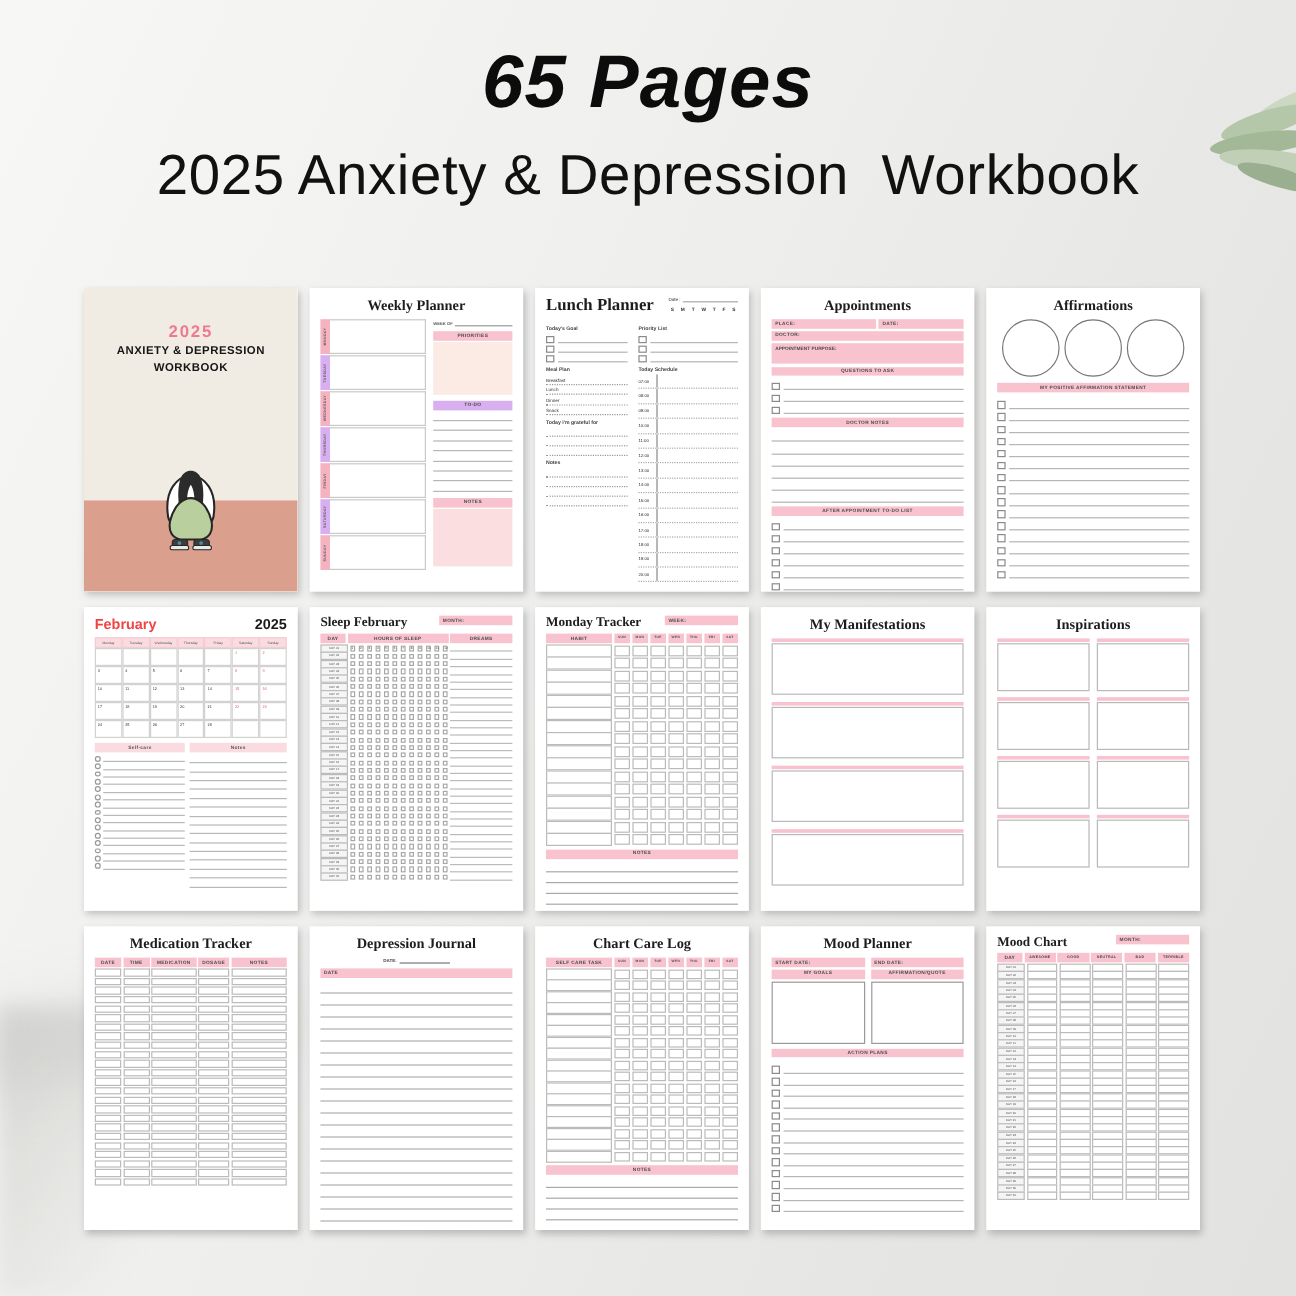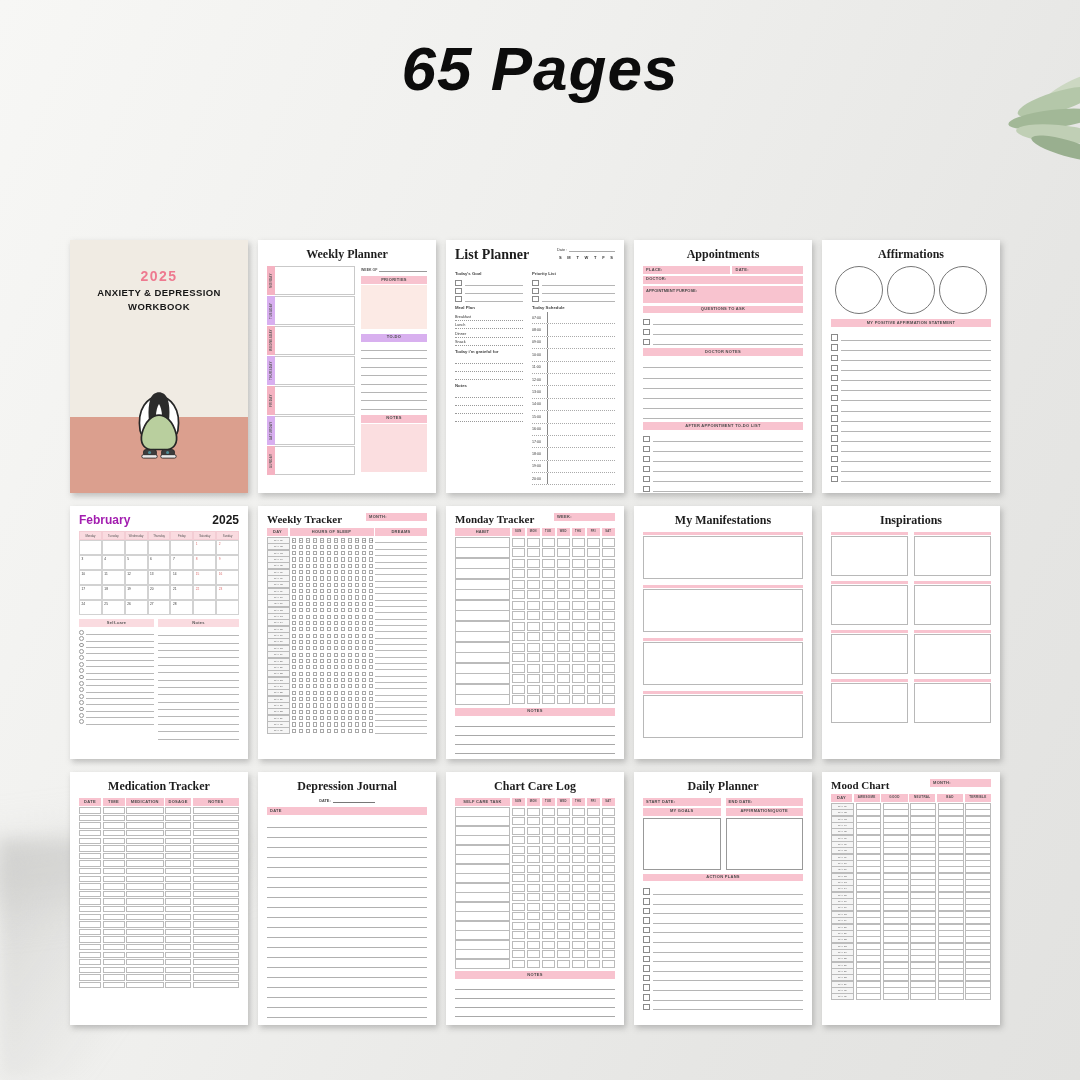--- a/index.html
+++ b/index.html
@@ -80,21 +80,21 @@
   .ap-row{display:flex;gap:2px;margin-bottom:2px;}
   .ap-purpose{background:#f8c3cf;height:15px;font-size:4px;font-weight:bold;color:#4a4a4a;padding:2px 0 0 3px;margin-bottom:3px;}
   .ap-mt{margin-top:3px;margin-bottom:2px;}
 
   
   .af-circles{display:flex;justify-content:center;gap:4px;margin:3px 0 5px 0;}
   .af-circle{width:46px;height:46px;border:0.8px solid #777;border-radius:50%;background:#fff;}
 
   
   .ca-head{display:flex;align-items:baseline;margin-bottom:4px;}
-  .ca-month{font-size:12px;font-weight:800;color:#a21caf;flex:1;}
+  .ca-month{font-size:12px;font-weight:800;color:#ef4444;flex:1;}
   .ca-year{font-size:12px;font-weight:800;color:#1a1a1a;}
   .ca-wkrow{display:flex;}
   .ca-wkcell{flex:1;background:#fadbe0;font-size:2.8px;color:#555;text-align:center;padding:1.5px 0;border:0.4px solid #f3cdd4;}
   .ca-grid-row{display:flex;}
   .ca-cell{flex:1;height:12px;border:0.4px solid #d2d2d2;font-size:3.2px;padding:1px 0 0 1.5px;color:#333;}
   .ca-cell.red{color:#d96a6a;}
   .ca-bottom{display:flex;gap:4px;margin-top:4px;}
   .ca-bl{width:47%;} .ca-br{flex:1;}
   .ca-rows{margin-top:2px;}
   .ca-srow{display:flex;align-items:flex-end;gap:2px;height:6.4px;}
@@ -157,20 +157,21 @@
 <svg class="leaf" viewBox="0 0 160 92">
   <ellipse cx="138" cy="16" rx="32" ry="8" transform="rotate(-28 138 16)" fill="#ccd8c2"></ellipse>
   <ellipse cx="124" cy="28" rx="40" ry="10" transform="rotate(-17 124 28)" fill="#b4c7a9"></ellipse>
   <ellipse cx="120" cy="45" rx="44" ry="9" transform="rotate(-7 120 45)" fill="#a2b897"></ellipse>
   <ellipse cx="126" cy="60" rx="42" ry="9" transform="rotate(5 126 60)" fill="#c0cfb5"></ellipse>
   <ellipse cx="134" cy="74" rx="36" ry="8" transform="rotate(16 134 74)" fill="#99af8f"></ellipse>
 </svg>
 
 <div class="hdr">
   <div class="hdr-count">65 Pages</div>
+  <div class="hdr-title">2025 Anxiety &amp; Depression  Workbook</div>
 </div>
 
 <div class="grid">
   <div class="page p-cover">
       <div class="cover-top">
         <div class="cover-year">2025</div>
         <div class="cover-line">ANXIETY &amp; DEPRESSION</div>
         <div class="cover-line">WORKBOOK</div>
       </div>
       <div class="cover-bottom"></div>
@@ -237,21 +238,21 @@
             <div class="rline" style="height: 7.4px;"></div>
             <div class="rline" style="height: 7.4px;"></div>
           </div>
           <div class="bar">NOTES</div>
           <div class="wk-notebox"></div>
         </div>
       </div>
     </div>
   <div class="page">
       <div class="dy-head">
-        <div class="dy-title">List Planner</div>
+        <div class="dy-title">Lunch Planner</div>
         <div class="dy-dateblock">
           <div class="dy-daterow">
             <span>Date :</span>
             <span class="dy-dateline"></span>
           </div>
           <div class="dy-letters">
             <span>S</span>
             <span>M</span>
             <span>T</span>
             <span>W</span>
@@ -633,21 +634,21 @@
             <div class="ca-nline" style="height: 6.4px;"></div>
             <div class="ca-nline" style="height: 6.4px;"></div>
             <div class="ca-nline" style="height: 6.4px;"></div>
             <div class="ca-nline" style="height: 6.4px;"></div>
           </div>
         </div>
       </div>
     </div>
   <div class="page">
       <div class="tr-head">
-        <div class="ltitle tr-title">Weekly Tracker</div>
+        <div class="ltitle tr-title">Sleep February</div>
         <div class="bar left tr-monthbar">MONTH:</div>
       </div>
       <div class="tr-hdr">
         <div class="bar tr-daycol">DAY</div>
         <div class="bar sl-hours">HOURS OF SLEEP</div>
         <div class="bar sl-dreams">DREAMS</div>
       </div>
       <div class="tr-row">
         <div class="tr-daylab">DAY 01</div>
         <div class="sl-hourarea">
@@ -1833,21 +1834,21 @@
       <div class="bar" style="margin-top: 3px;">NOTES</div>
       <div style="margin-top: 2px;">
         <div class="hb-noteline" style="height: 8px;"></div>
         <div class="hb-noteline" style="height: 8px;"></div>
         <div class="hb-noteline" style="height: 8px;"></div>
         <div class="hb-noteline" style="height: 8px;"></div>
         <div class="hb-noteline" style="height: 8px;"></div>
       </div>
     </div>
   <div class="page">
-      <div class="ptitle serif">Daily Planner</div>
+      <div class="ptitle serif">Mood Planner</div>
       <div class="gl-cols">
         <div class="gl-col">
           <div class="bar left">START DATE:</div>
         </div>
         <div class="gl-col">
           <div class="bar left">END DATE:</div>
         </div>
       </div>
       <div class="gl-cols">
         <div class="gl-col">

